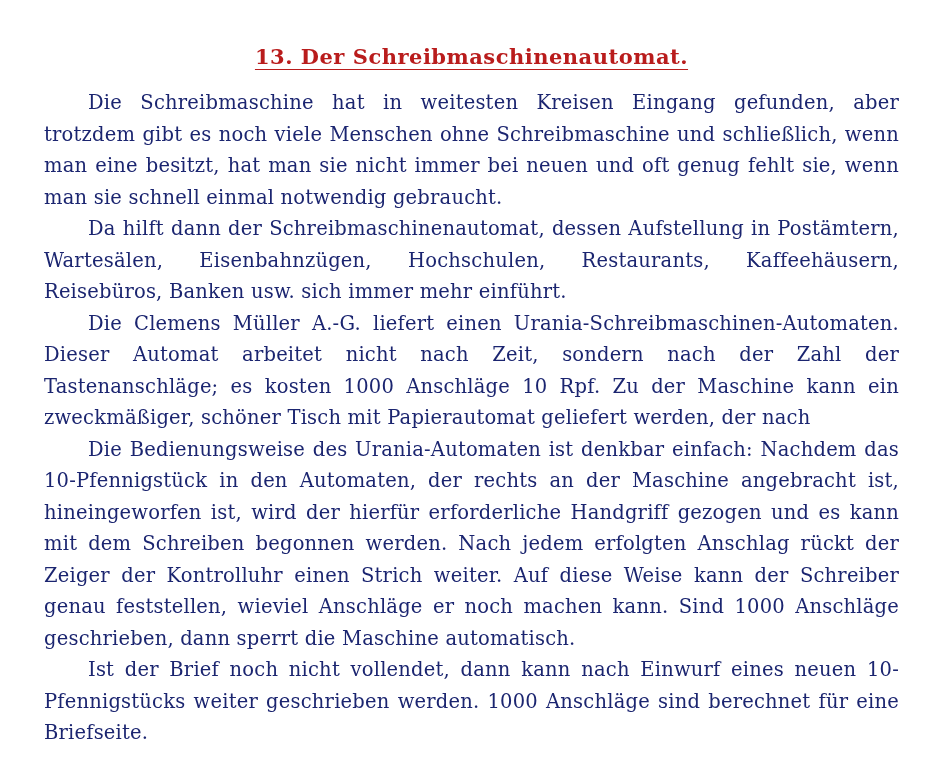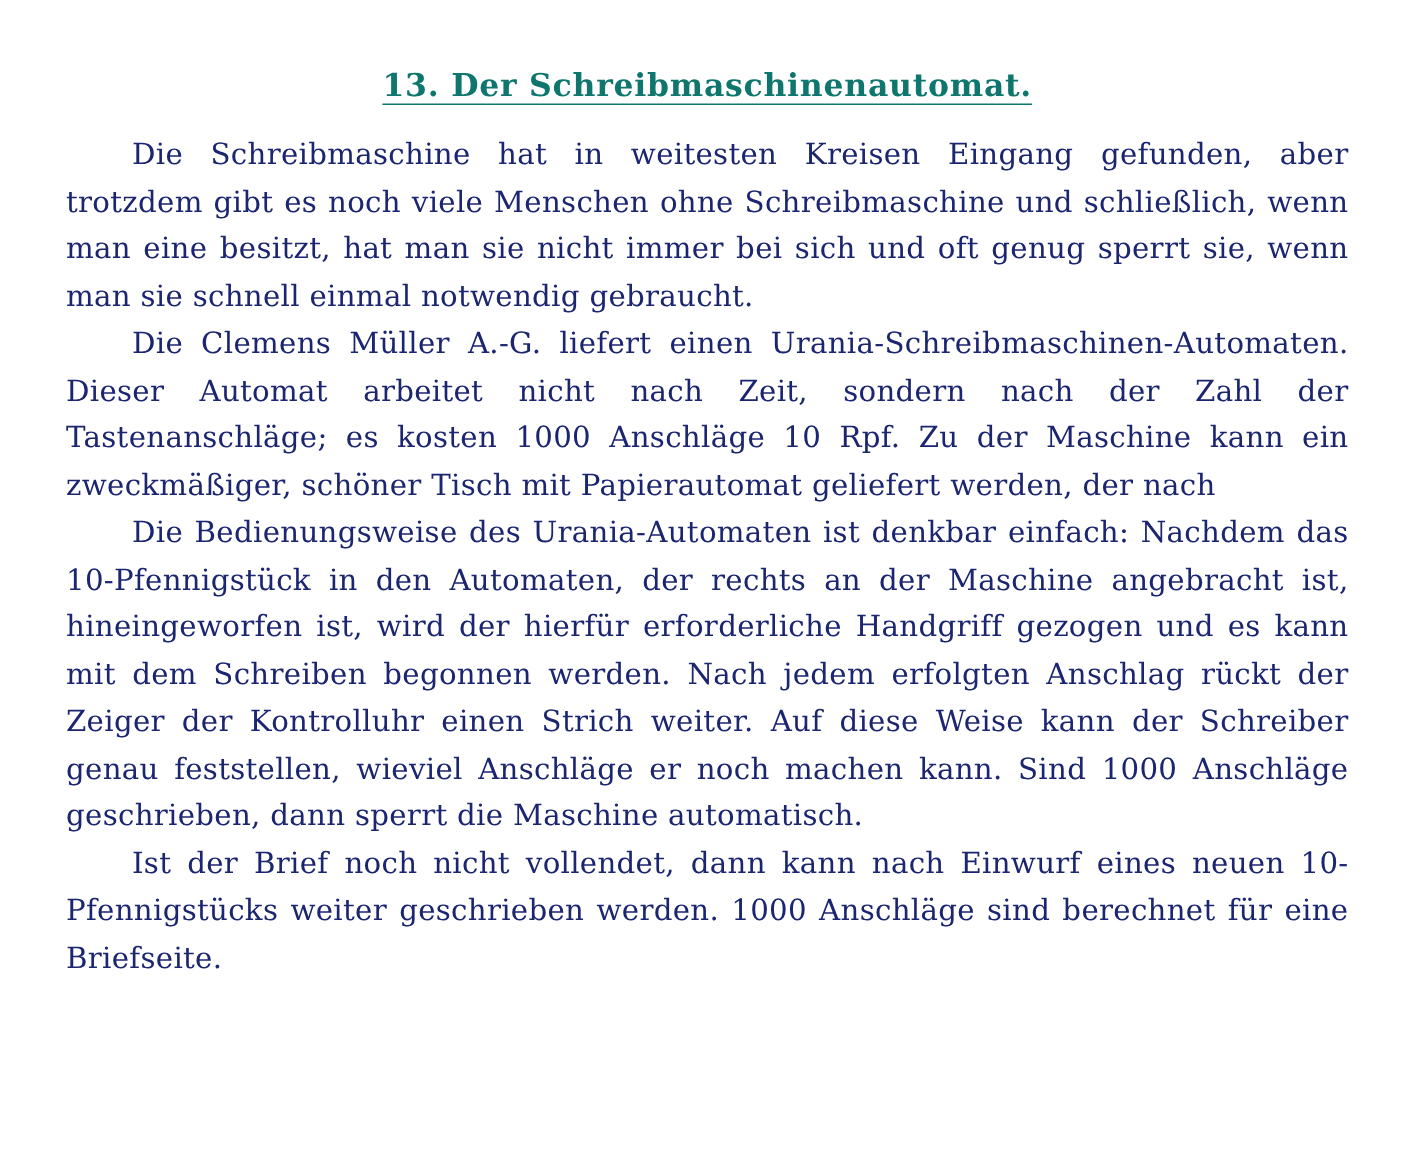--- a/index.html
+++ b/index.html
@@ -18,21 +18,21 @@
     width: 943px;
     height: 768px;
     box-sizing: border-box;
     padding: 0;
   }
   .doc-title {
     text-align: center;
     font-family: "DejaVu Serif", serif;
     font-weight: bold;
     font-size: 21px;
-    color: #0f766e;
+    color: #b91c1c;
     letter-spacing: 0.5px;
     margin: 44px 0 18px 0;
     text-decoration: underline;
     text-underline-offset: 5px;
     text-decoration-thickness: 1px;
   }
   .body-text {
     margin: 0 44px 0 44px;
     color: #1b2570;
     font-family: "DejaVu Serif", serif;
@@ -51,19 +51,20 @@
   }
 </style>
 </head>
 <body>
 
 <div class="page">
 
   <h1 class="doc-title">13. Der Schreibmaschinenautomat.</h1>
 
   <div class="body-text">
-    <p>Die Schreibmaschine hat in weitesten Kreisen Eingang gefunden, aber trotzdem gibt es noch viele Menschen ohne Schreibmaschine und schließlich, wenn man eine besitzt, hat man sie nicht immer bei sich und oft genug sperrt sie, wenn man sie schnell einmal notwendig gebraucht.</p>
+    <p>Die Schreibmaschine hat in weitesten Kreisen Eingang gefunden, aber trotzdem gibt es noch viele Menschen ohne Schreibmaschine und schließlich, wenn man eine besitzt, hat man sie nicht immer bei neuen und oft genug fehlt sie, wenn man sie schnell einmal notwendig gebraucht.</p>
+    <p>Da hilft dann der Schreibmaschinenautomat, dessen Aufstellung in Postämtern, Wartesälen, Eisenbahnzügen, Hochschulen, Restaurants, Kaffeehäusern, Reisebüros, Banken usw. sich immer mehr einführt.</p>
     <p>Die Clemens Müller A.-G. liefert einen Urania-Schreibmaschinen-Automaten. Dieser Automat arbeitet nicht nach Zeit, sondern nach der Zahl der Tastenanschläge; es kosten 1000 Anschläge 10 Rpf. Zu der Maschine kann ein zweckmäßiger, schöner Tisch mit Papierautomat geliefert werden, der nach</p>
     <p>Die Bedienungsweise des Urania-Automaten ist denkbar einfach: Nachdem das 10-Pfennigstück in den Automaten, der rechts an der Maschine angebracht ist, hineingeworfen ist, wird der hierfür erforderliche Handgriff gezogen und es kann mit dem Schreiben begonnen werden. Nach jedem erfolgten Anschlag rückt der Zeiger der Kontrolluhr einen Strich weiter. Auf diese Weise kann der Schreiber genau feststellen, wieviel Anschläge er noch machen kann. Sind 1000 Anschläge geschrieben, dann sperrt die Maschine automatisch.</p>
     <p>Ist der Brief noch nicht vollendet, dann kann nach Einwurf eines neuen 10-Pfennigstücks weiter geschrieben werden. 1000 Anschläge sind berechnet für eine Briefseite.</p>
   </div>
 
 </div>
 
 </body></html>

